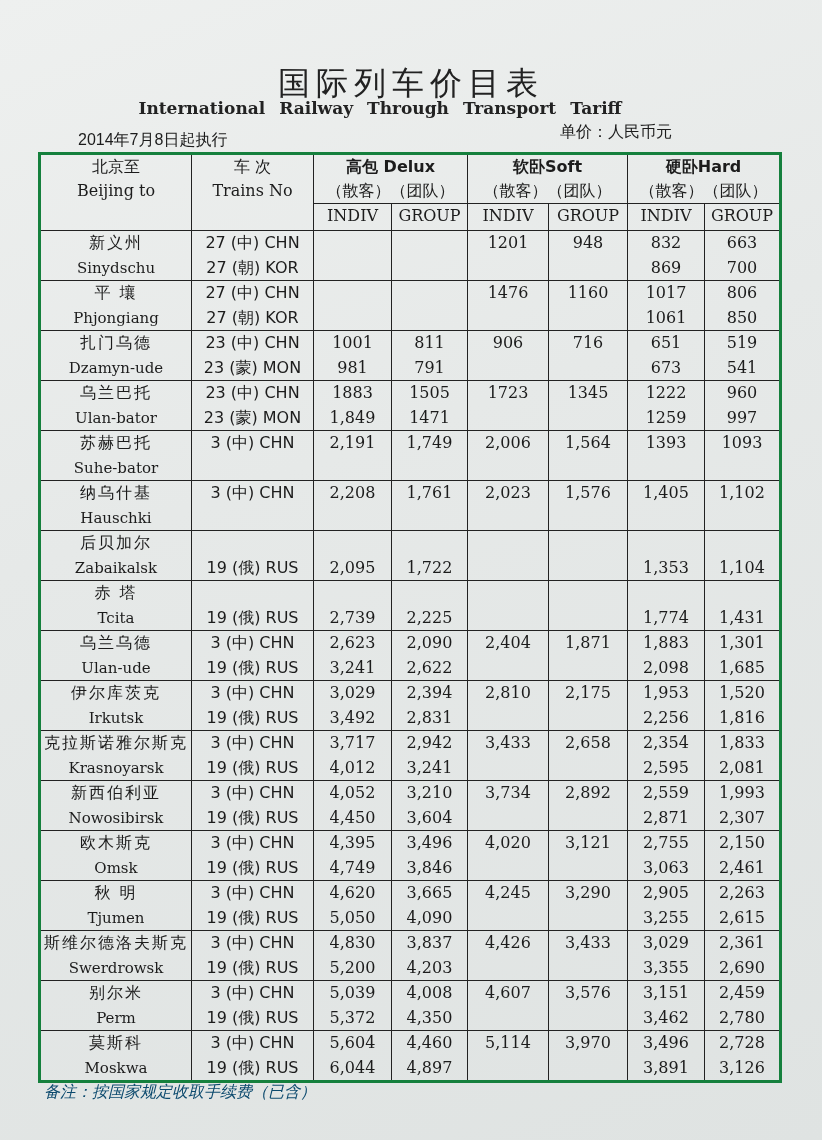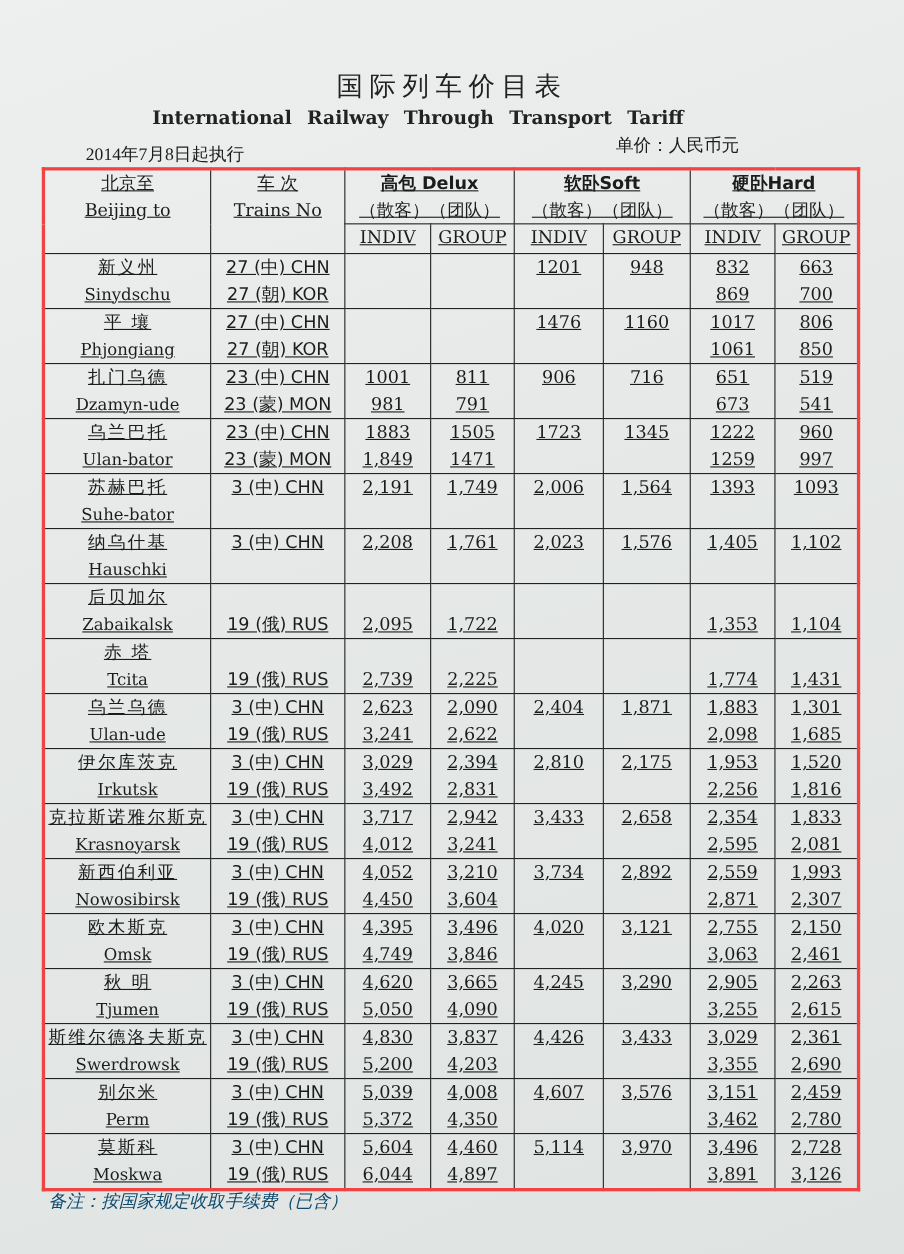--- a/index.html
+++ b/index.html
@@ -5,38 +5,37 @@
   html, body { margin: 0; padding: 0; }
   body {
     width: 822px; height: 1140px; overflow: hidden;
     background: linear-gradient(160deg, #eef0ef 0%, #e6e9e8 40%, #dfe3e2 100%);
     font-family: "DejaVu Serif", "Liberation Serif", serif;
     color: #1c1c1c;
     position: relative;
   }
   .title-zh {
     position: absolute; top: 62px; left: 0; width: 822px; text-align: center;
-    font-size: 24px; letter-spacing: 6px; font-family: "DejaVu Sans", sans-serif; color:#222;
+    font-size: 32px; letter-spacing: 6px; font-family: "DejaVu Sans", sans-serif; color:#222;
   }
   .title-en {
     position: absolute; top: 98px; left: 0; width: 760px; text-align: center;
     font-size: 17px; font-weight: bold; word-spacing: 8px; color:#222;
   }
   .effective {
-    position: absolute; top: 130px; left: 78px; font-size: 16px; font-family: Liberation Serif, serif;
+    position: absolute; top: 130px; left: 78px; font-size: 16px; font-family: Liberation Sans, sans-serif;
   }
   .unit {
     position: absolute; top: 122px; left: 560px; font-size: 16px; font-family: "DejaVu Sans", sans-serif;
   }
   table.tariff {
     position: absolute; top: 152px; left: 38px; width: 741px;
     border-collapse: collapse; table-layout: fixed;
-    border: 3px solid #ef4444;
+    border: 3px solid #15803d;
     font-size: 16px;
-    text-decoration: underline;
   }
   table.tariff td, table.tariff th {
     border: 1.5px solid #222; padding: 0; font-weight: normal;
     vertical-align: top; text-align: center; overflow: hidden; white-space: nowrap;
   }
   th .l1, th .l2 { display: block; line-height: 24px; }
   th.hdr { height: 48px; }
   th.sub { height: 26px; font-weight: bold; font-size: 16px; line-height: 24px; }
   .zh { font-family: "DejaVu Sans", sans-serif; }
   td.city, td.train, td.num { height: 49px; }

